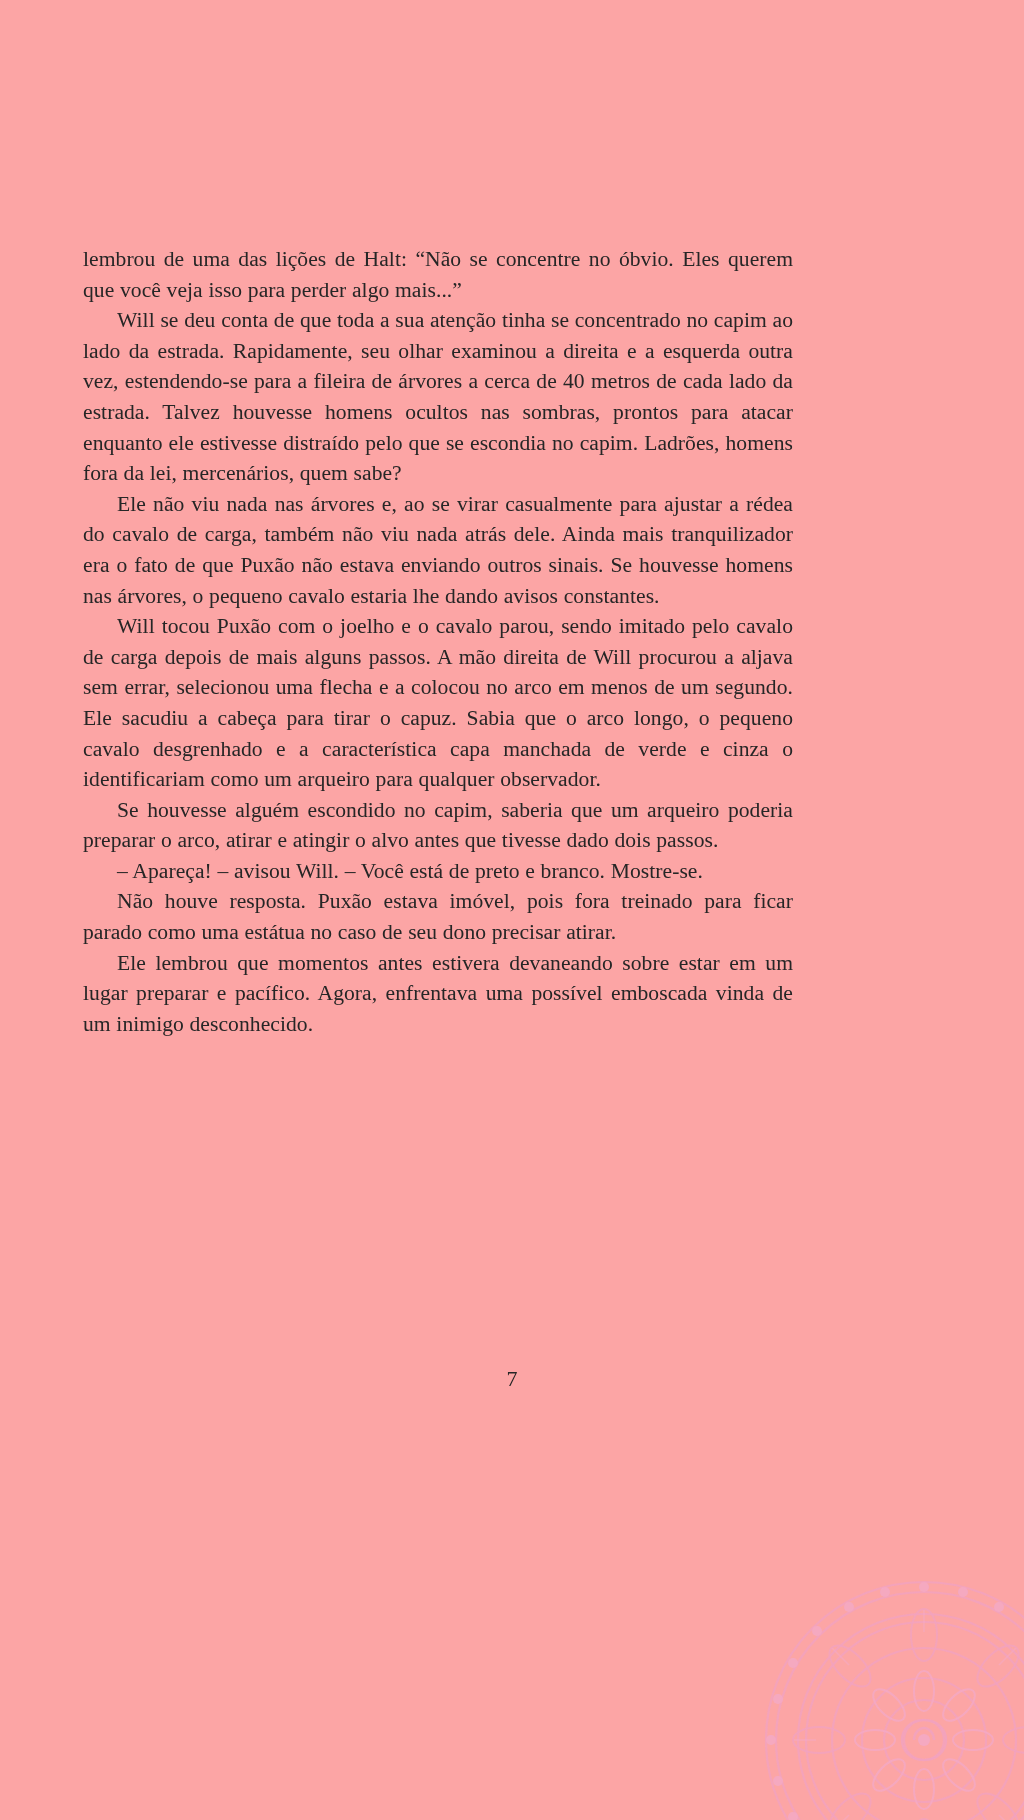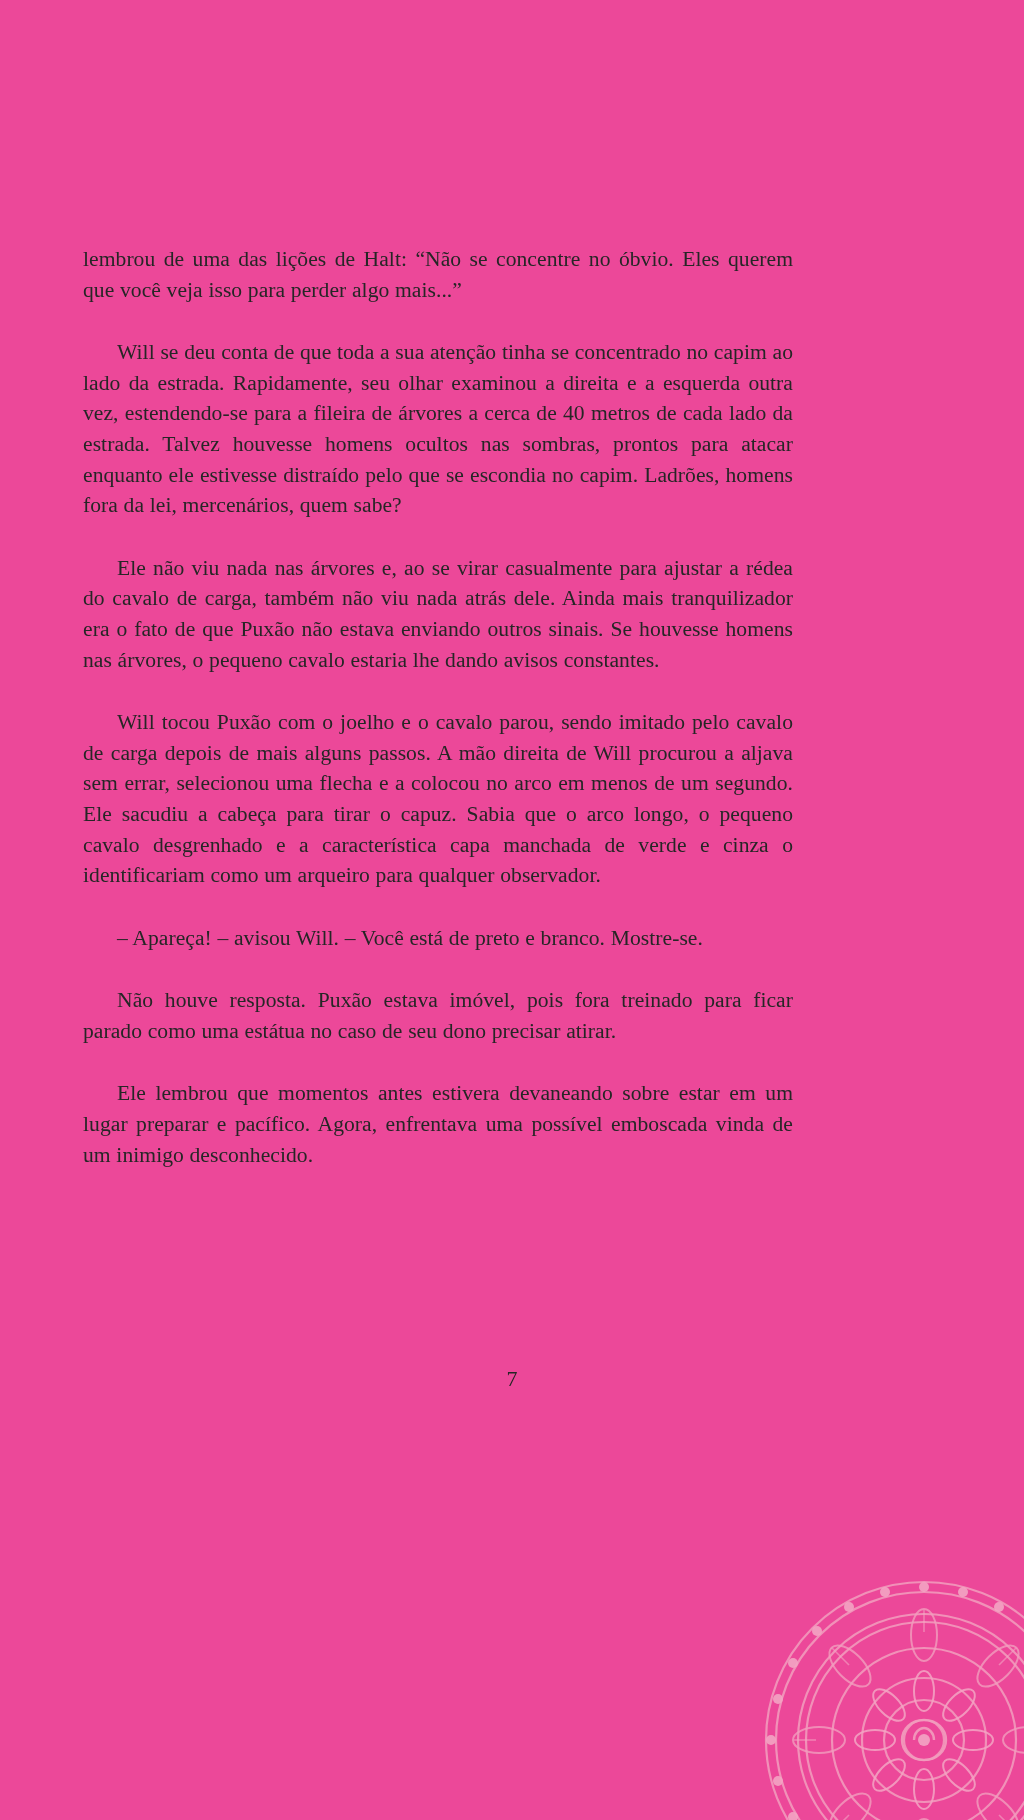--- a/index.html
+++ b/index.html
@@ -13,21 +13,21 @@
     height: 1820px;
     position: relative;
     overflow: hidden;
     font-family: "Liberation Serif", "DejaVu Serif", serif;
     color: #2b2b2b;
   }
 
   .page {
     position: absolute;
     inset: 0;
-    background: #ec4899;
+    background: #fca5a5;
     overflow: hidden;
   }
 
   
   .ornament {
     position: absolute;
     right: -70px;
     bottom: -90px;
     width: 340px;
     height: 340px;
@@ -49,21 +49,20 @@
     line-height: 30.6px;
     text-align: justify;
     text-justify: inter-word;
     letter-spacing: 0.05px;
     word-spacing: 0.2px;
     color: #262626;
     -webkit-font-smoothing: antialiased;
   }
   .para.indent {
     text-indent: 34px;
-    margin-top: 32px;
   }
   .para.noindent {
     text-indent: 0;
   }
 
   
   .folio {
     position: absolute;
     left: 0;
     right: 0;
@@ -78,20 +77,21 @@
 </head>
 <body>
 
 <div class="page">
 
   <div class="textblock">
     <p class="para noindent">lembrou de uma das lições de Halt: “Não se concentre no óbvio. Eles querem que você veja isso para perder algo mais...”</p>
     <p class="para indent">Will se deu conta de que toda a sua atenção tinha se concentrado no capim ao lado da estrada. Rapidamente, seu olhar examinou a direita e a esquerda outra vez, estendendo-se para a fileira de árvores a cerca de 40 metros de cada lado da estrada. Talvez houvesse homens ocultos nas sombras, prontos para atacar enquanto ele estivesse distraído pelo que se escondia no capim. Ladrões, homens fora da lei, mercenários, quem sabe?</p>
     <p class="para indent">Ele não viu nada nas árvores e, ao se virar casualmente para ajustar a rédea do cavalo de carga, também não viu nada atrás dele. Ainda mais tranquilizador era o fato de que Puxão não estava enviando outros sinais. Se houvesse homens nas árvores, o pequeno cavalo estaria lhe dando avisos constantes.</p>
     <p class="para indent">Will tocou Puxão com o joelho e o cavalo parou, sendo imitado pelo cavalo de carga depois de mais alguns passos. A mão direita de Will procurou a aljava sem errar, selecionou uma flecha e a colocou no arco em menos de um segundo. Ele sacudiu a cabeça para tirar o capuz. Sabia que o arco longo, o pequeno cavalo desgrenhado e a característica capa manchada de verde e cinza o identificariam como um arqueiro para qualquer observador.</p>
+    <p class="para indent">Se houvesse alguém escondido no capim, saberia que um arqueiro poderia preparar o arco, atirar e atingir o alvo antes que tivesse dado dois passos.</p>
     <p class="para indent">– Apareça! – avisou Will. – Você está de preto e branco. Mostre-se.</p>
     <p class="para indent">Não houve resposta. Puxão estava imóvel, pois fora treinado para ficar parado como uma estátua no caso de seu dono precisar atirar.</p>
     <p class="para indent">Ele lembrou que momentos antes estivera devaneando sobre estar em um lugar preparar e pacífico. Agora, enfrentava uma possível emboscada vinda de um inimigo desconhecido.</p>
   </div>
 
   <div class="folio">7</div>
 
   <div class="ornament">
     <svg viewBox="0 0 340 340" width="340" height="340" xmlns="http://www.w3.org/2000/svg">
       <g fill="none" stroke="#f2a3c0" stroke-width="2.2" opacity="0.85">

